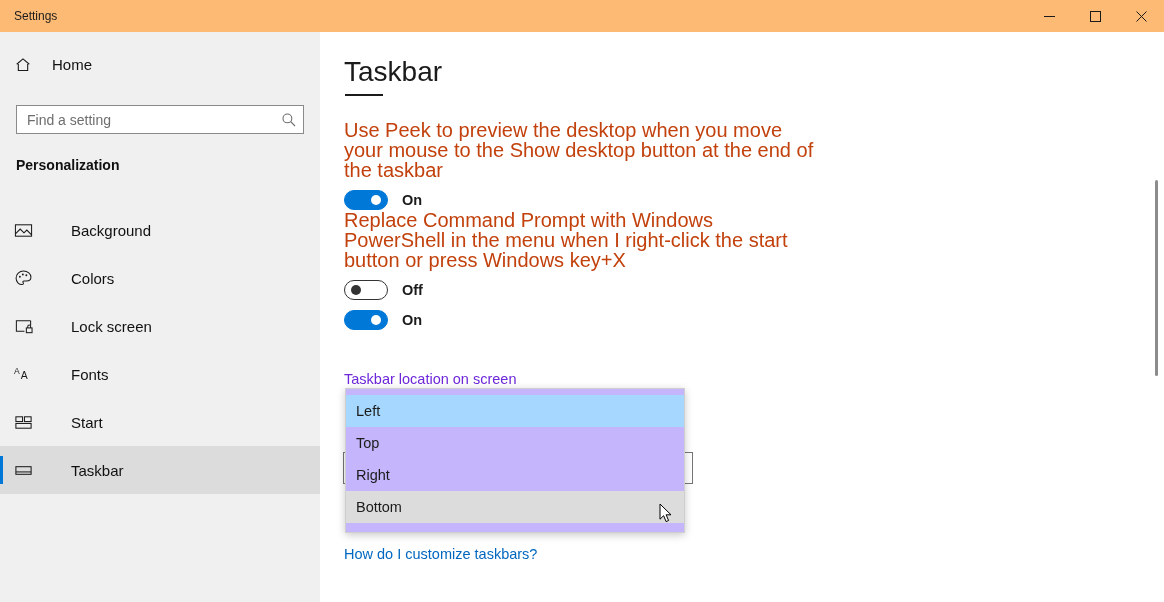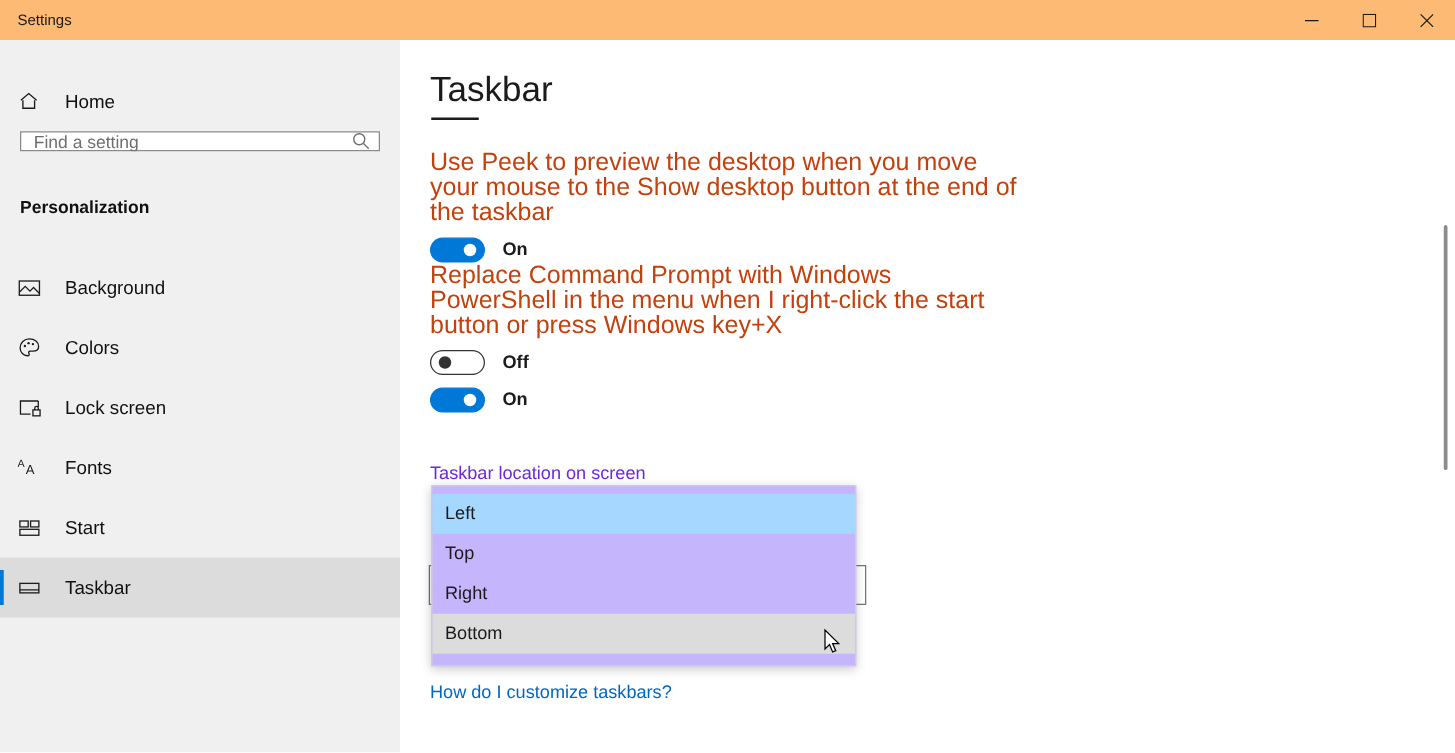--- a/index.html
+++ b/index.html
@@ -28,47 +28,47 @@
   }
   .winbtn svg { display: block; }
 
   
   .sidebar {
     position: absolute; left: 0; top: 0; width: 320px; height: 602px;
     background: #f0f0f0; z-index: 10;
   }
   .home-row {
     position: absolute; left: 0; top: 56px; width: 320px; height: 34px;
-    display: flex; align-items: flex-end; padding-left: 14px; cursor: default;
+    display: flex; align-items: flex-start; padding-left: 14px; cursor: default;
   }
   .home-icon { width: 24px; display: flex; align-items: center; justify-content: flex-start; }
   .home-label { font-size: 15px; color: #111; margin-left: 14px; }
 
   .searchbox {
-    position: absolute; left: 16px; top: 105px; width: 288px; height: 16px;
+    position: absolute; left: 16px; top: 105px; width: 288px; height: 29px;
     border: 1px solid #8a8a8a; background: #ffffff;
     display: flex; align-items: center;
   }
   .search-input {
     flex: 1; border: none; outline: none; background: transparent;
     font-family: "Liberation Sans", sans-serif; font-size: 14px;
     color: #6e6e6e; padding-left: 10px;
   }
   .search-input::placeholder { color: #6e6e6e; }
   .search-icon { width: 28px; display: flex; align-items: center; justify-content: center; }
 
   .section-title {
     position: absolute; left: 16px; top: 157px;
     font-size: 14px; font-weight: bold; color: #111;
   }
 
   .nav { position: absolute; left: 0; top: 206px; width: 320px; }
   .nav-item {
     position: relative; height: 48px; display: flex; align-items: center;
-    padding-left: 14px; cursor: default;
+    padding-left: 14px; cursor: default; gap: 19px;
   }
   .nav-item.selected { background: #dcdcdc; }
   .nav-item .indicator {
     position: absolute; left: 0; top: 10px; width: 3px; height: 28px;
     background: #0078d7; display: none;
   }
   .nav-item.selected .indicator { display: block; }
   .nav-icon { width: 24px; display: flex; align-items: center; justify-content: flex-start; }
   .nav-label { font-size: 15px; color: #111; margin-left: 14px; }
 

